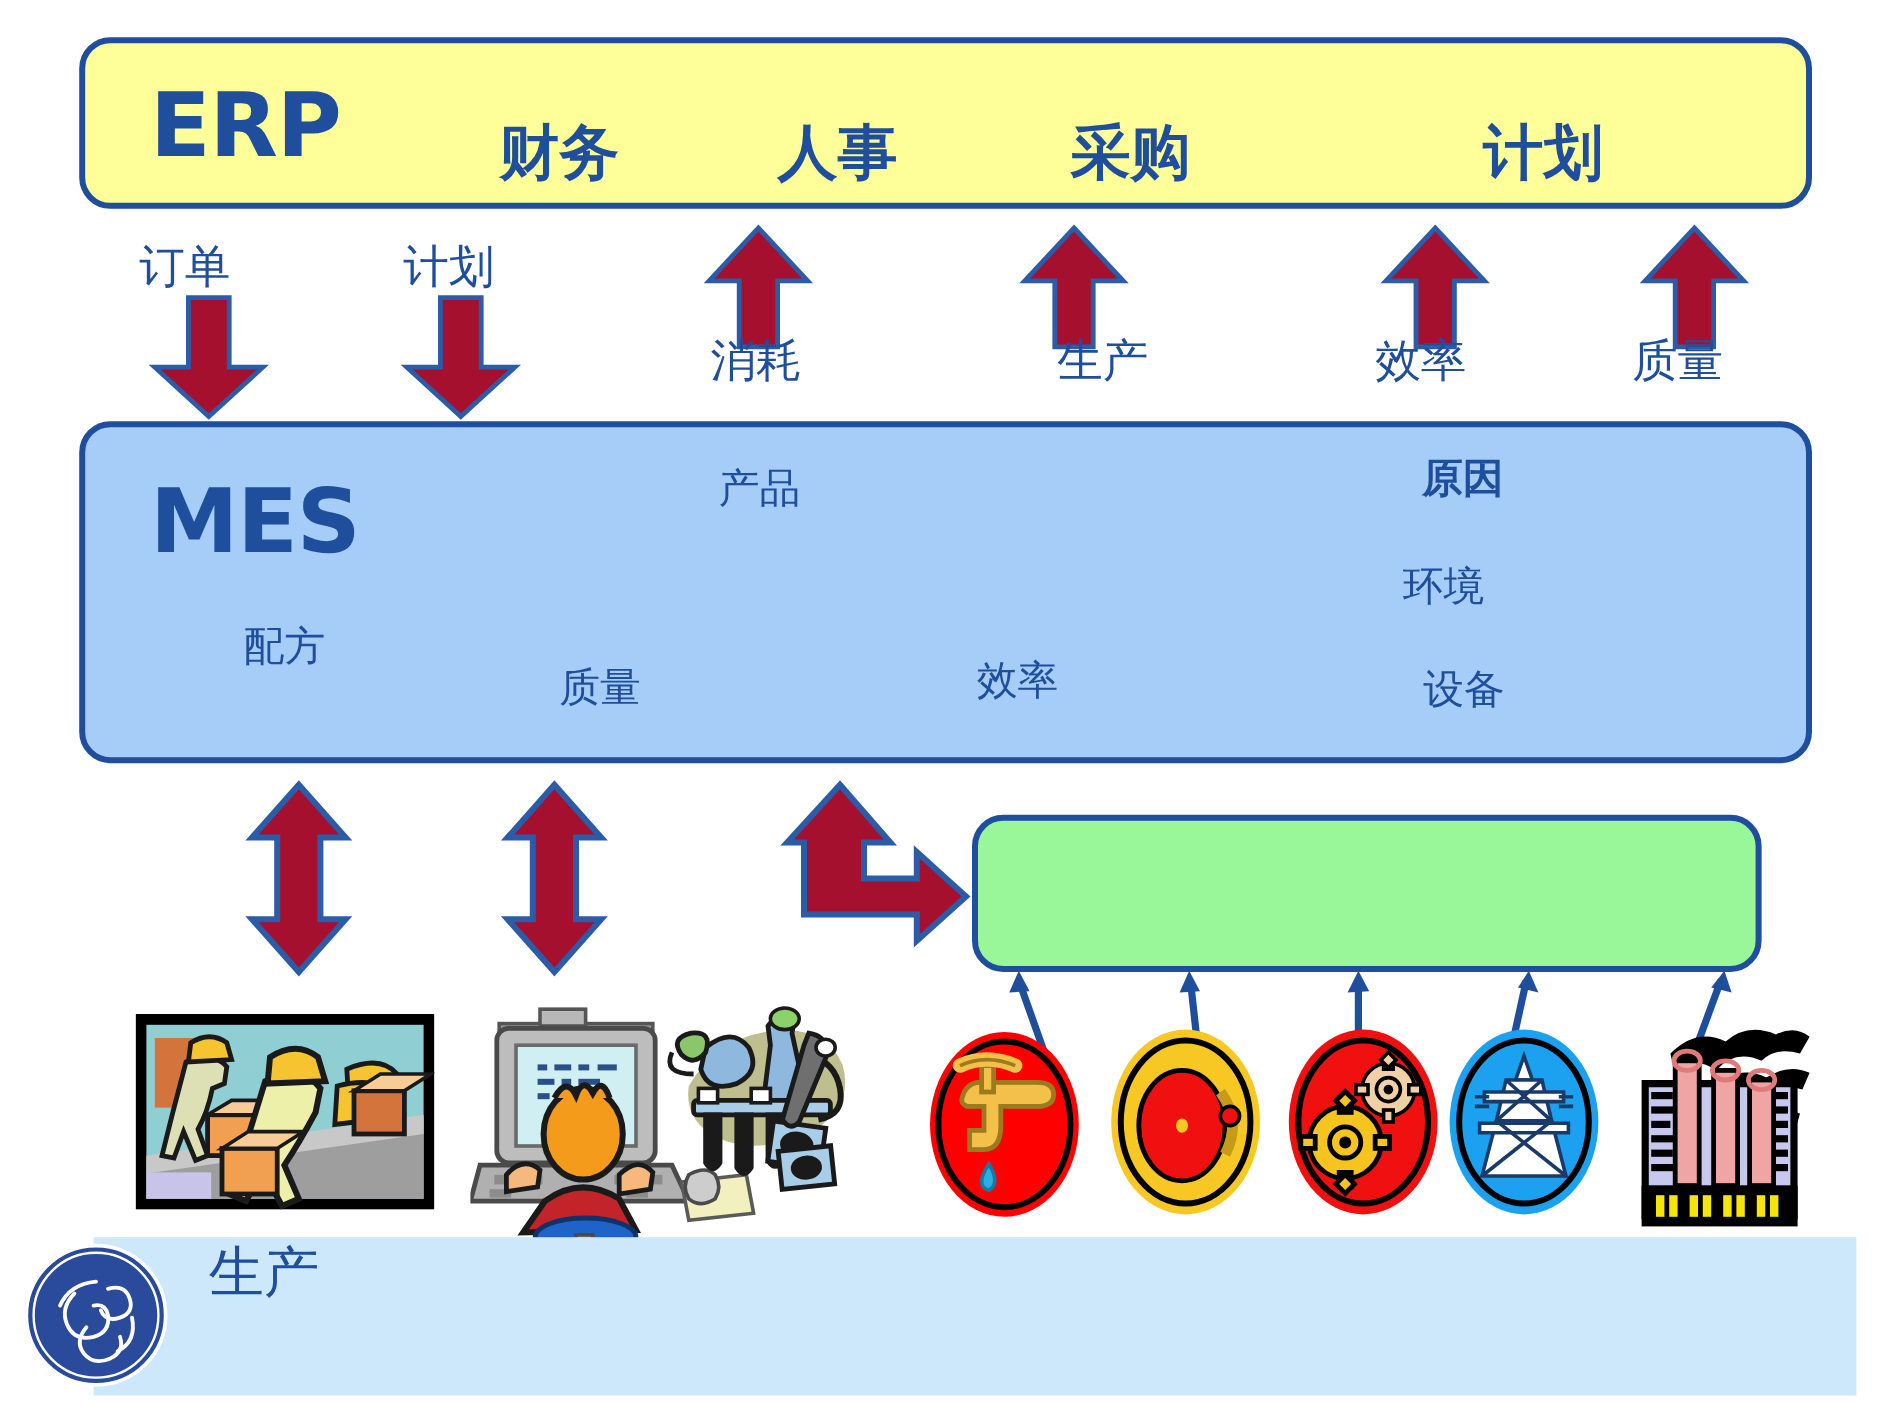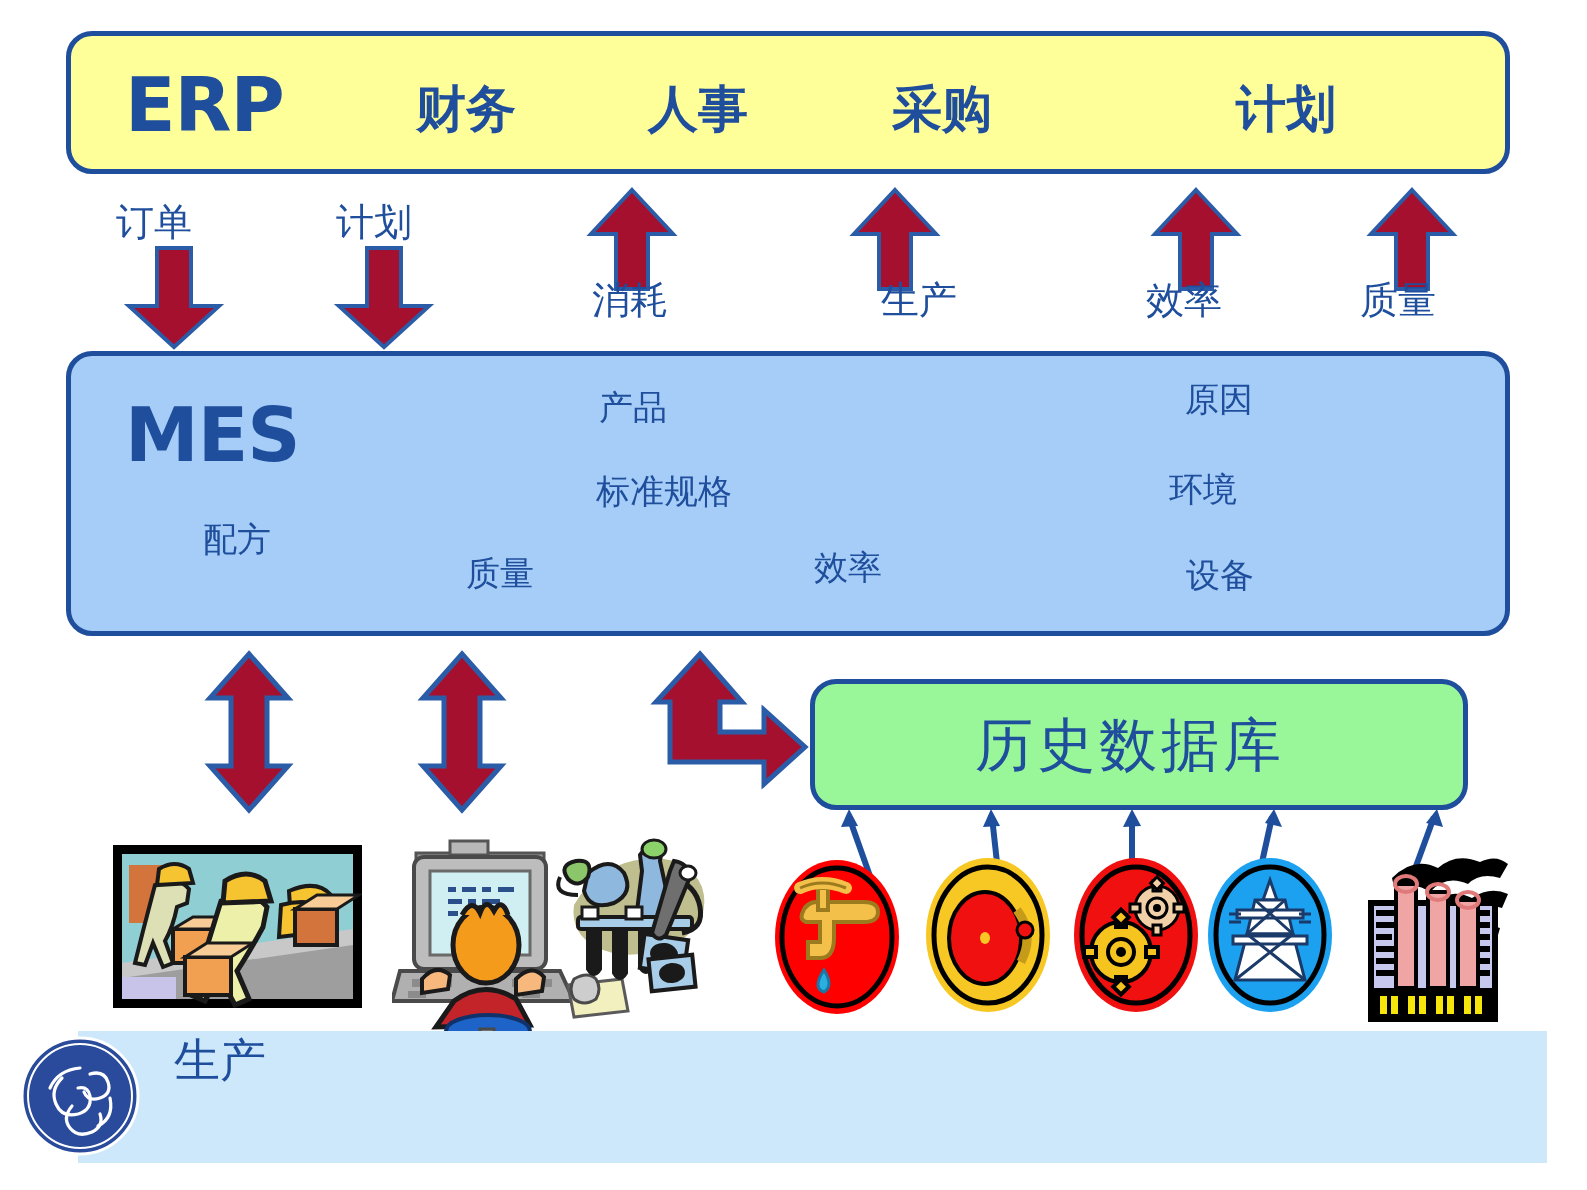--- a/index.html
+++ b/index.html
@@ -58,21 +58,21 @@
   #erp-title { left: 125px; top: 68px; }
   #mes-title { left: 125px; top: 398px; }
 
   .cn {
     position: absolute;
     color: #1F4E9C;
     font-family: "DejaVu Serif", "Liberation Serif", serif;
     white-space: nowrap;
     line-height: 1;
   }
-  .cn-erp  { font-size: 50px; font-weight: 700; }
+  .cn-erp  { font-size: 50px; font-weight: 700; margin-top: 18px; }
   .cn-mes  { font-size: 34px; font-weight: 400; }
   .cn-arrow{ font-size: 38px; font-weight: 400; }
   .cn-foot { font-size: 46px; font-weight: 400; }
   .cn-hist { font-size: 58px; font-weight: 400; letter-spacing: 4px;}
 
   
   .arrow-svg { position: absolute; overflow: visible; }
 
   
   #connectors { position: absolute; left: 0; top: 0; width: 1587px; height: 1190px; }
@@ -135,42 +135,40 @@
 
   <svg class="arrow-svg" style="left:1368px; top:188px;" width="88" height="104" viewBox="0 0 88 104">
     <polygon points="44,2 85,46 60,46 60,101 28,101 28,46 3,46" fill="#A5102F" stroke="#2B5CA8" stroke-width="4" stroke-linejoin="miter"></polygon>
   </svg>
   <div class="cn cn-arrow" style="left:1360px; top:281px;">质量</div>
 
   <div class="rbox" id="mes-box"></div>
   <div class="big-latin-title" id="mes-title">MES</div>
 
   <div class="cn cn-mes" style="left:599px; top:390px;">产品</div>
-  <div class="cn cn-mes" style="left:596px; top:474px;">标准规格</div>
   <div class="cn cn-mes" style="left:203px; top:522px;">配方</div>
   <div class="cn cn-mes" style="left:466px; top:556px;">质量</div>
   <div class="cn cn-mes" style="left:814px; top:550px;">效率</div>
-  <div class="cn cn-mes" style="left:1185px; top:382px;">原因</div>
+  <div class="cn cn-mes" style="left:1185px; top:382px;font-weight:bold;">原因</div>
   <div class="cn cn-mes" style="left:1169px; top:472px;">环境</div>
   <div class="cn cn-mes" style="left:1186px; top:558px;">设备</div>
 
   <svg class="arrow-svg" style="left:205px; top:652px;" width="88" height="160" viewBox="0 0 88 160">
     <polygon points="44,2 83,46 62,46 62,114 83,114 44,158 5,114 26,114 26,46 5,46" fill="#A5102F" stroke="#2B5CA8" stroke-width="5" stroke-linejoin="miter"></polygon>
   </svg>
 
   <svg class="arrow-svg" style="left:418px; top:652px;" width="88" height="160" viewBox="0 0 88 160">
     <polygon points="44,2 83,46 62,46 62,114 83,114 44,158 5,114 26,114 26,46 5,46" fill="#A5102F" stroke="#2B5CA8" stroke-width="5" stroke-linejoin="miter"></polygon>
   </svg>
 
   <svg class="arrow-svg" style="left:652px; top:652px;" width="156" height="140" viewBox="0 0 156 140">
     <polygon points="48,2 90,50 68,50 68,80 112,80 112,58 153,95 112,132 112,110 18,110 18,50 4,50" fill="#A5102F" stroke="#2B5CA8" stroke-width="5" stroke-linejoin="miter"></polygon>
   </svg>
 
   <div class="rbox" id="historian-box"></div>
-  <div class="cn cn-hist" style="left:975px; top:716px;">历史数据库</div>
 
   <svg id="connectors">
 
     <path d="M 876 893 L 849 817" stroke="#1F4E9C" stroke-width="6" fill="none"></path>
     <polygon points="849,809 858,826 841,827" fill="#1F4E9C"></polygon>
 
     <path d="M 1000 890 L 992 817" stroke="#1F4E9C" stroke-width="6" fill="none"></path>
     <polygon points="991,809 1000,826 983,827" fill="#1F4E9C"></polygon>
 
     <path d="M 1132 895 L 1132 817" stroke="#1F4E9C" stroke-width="6" fill="none"></path>

